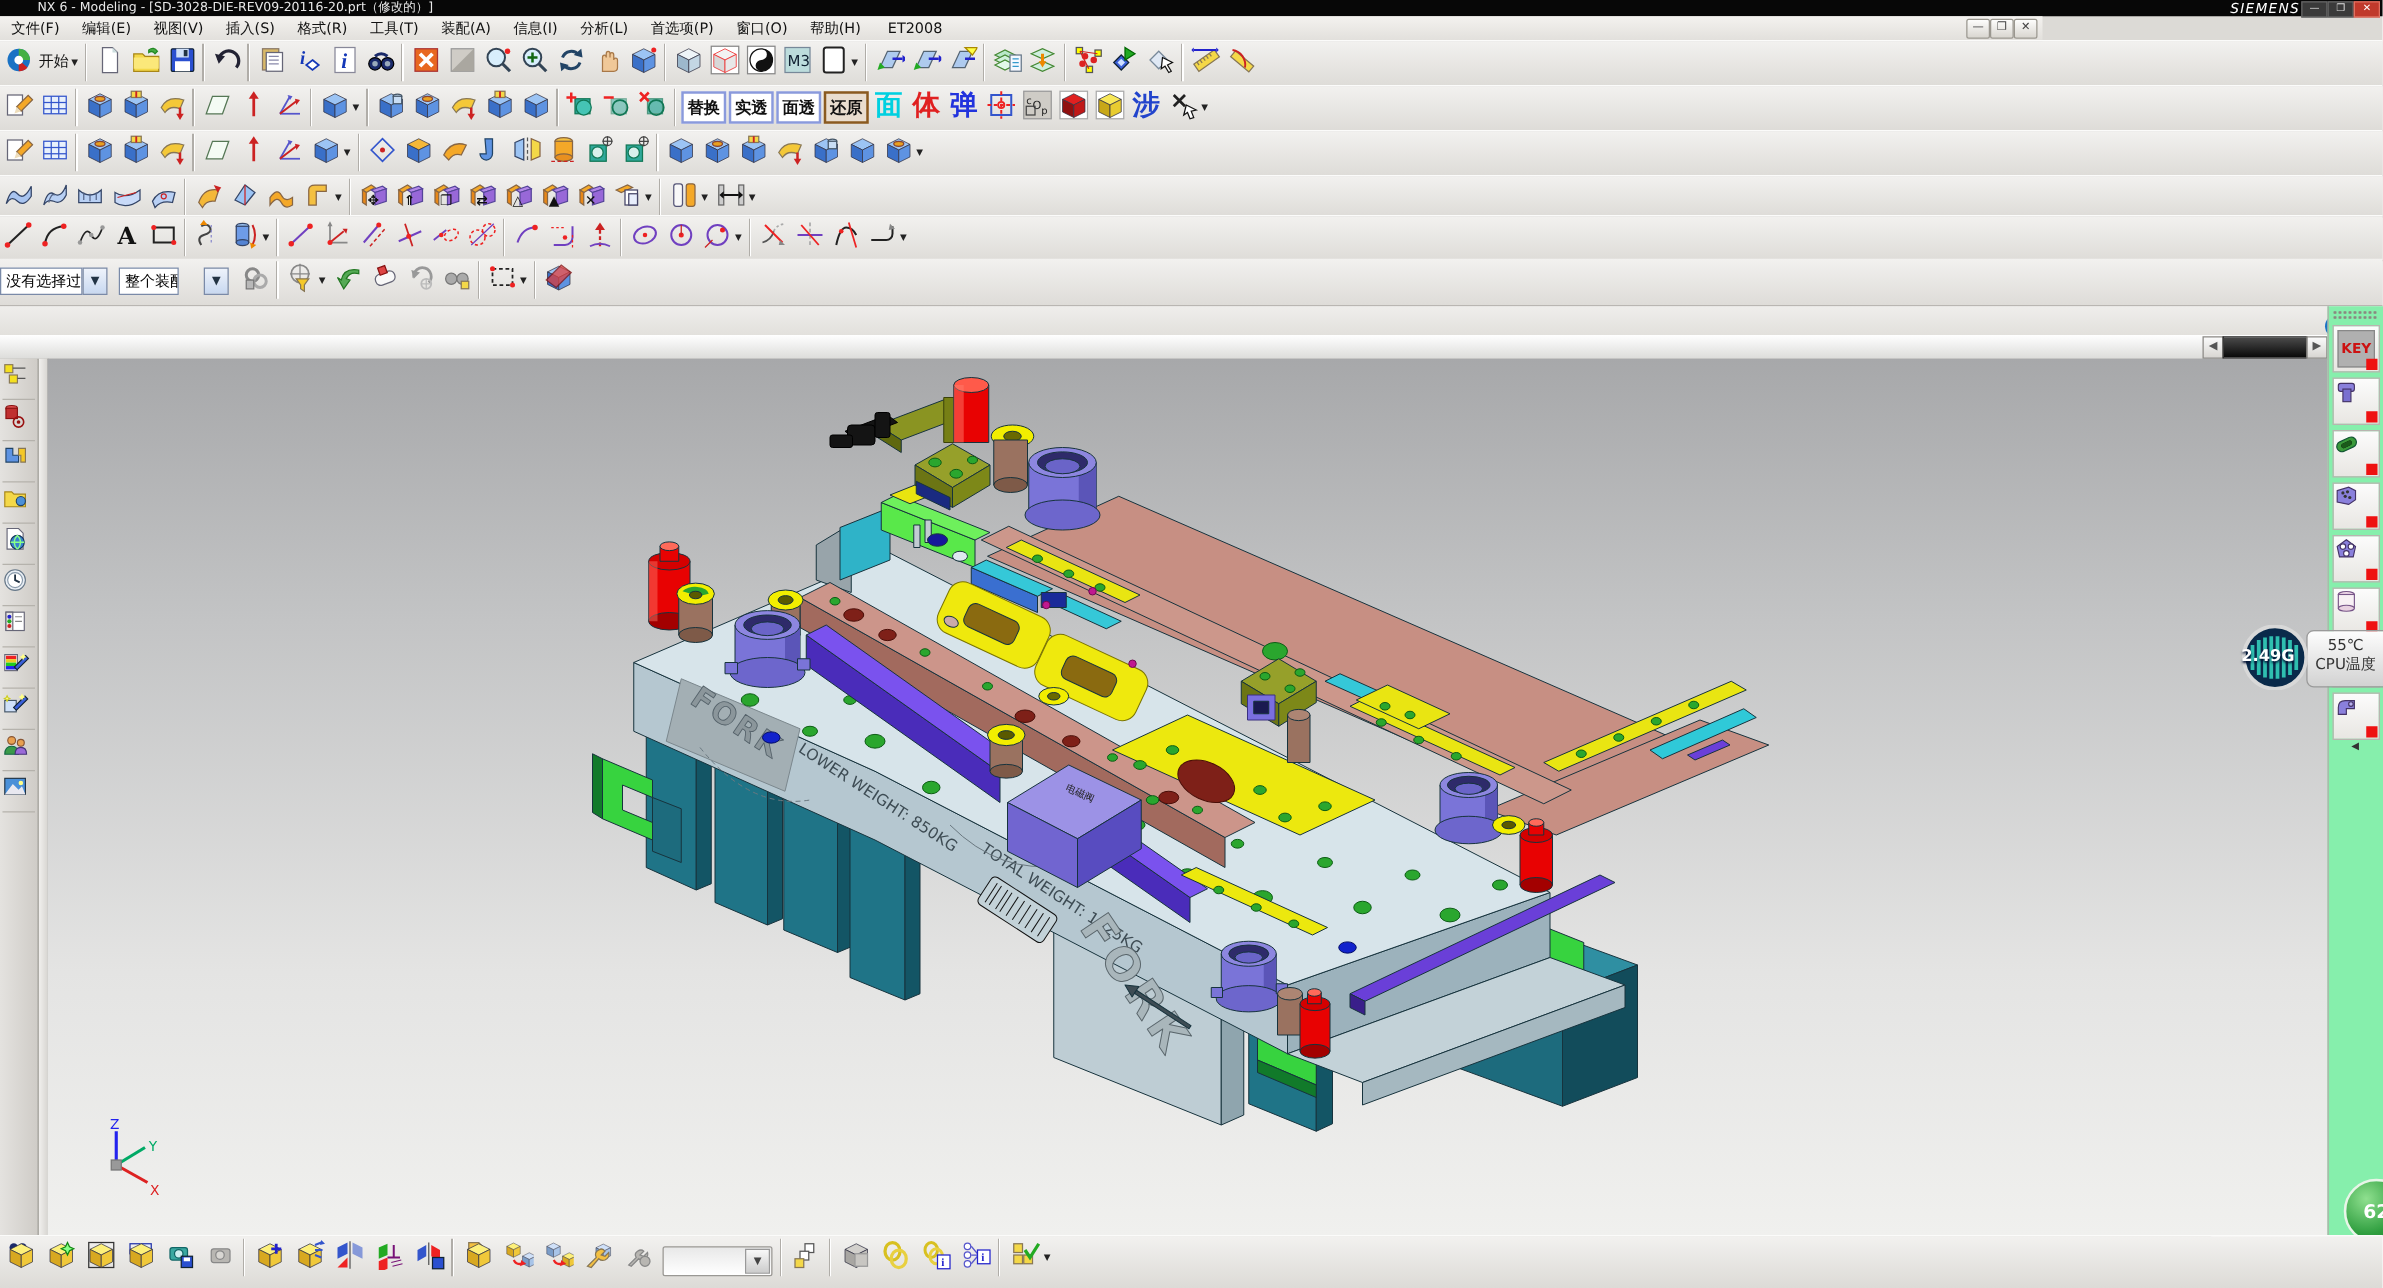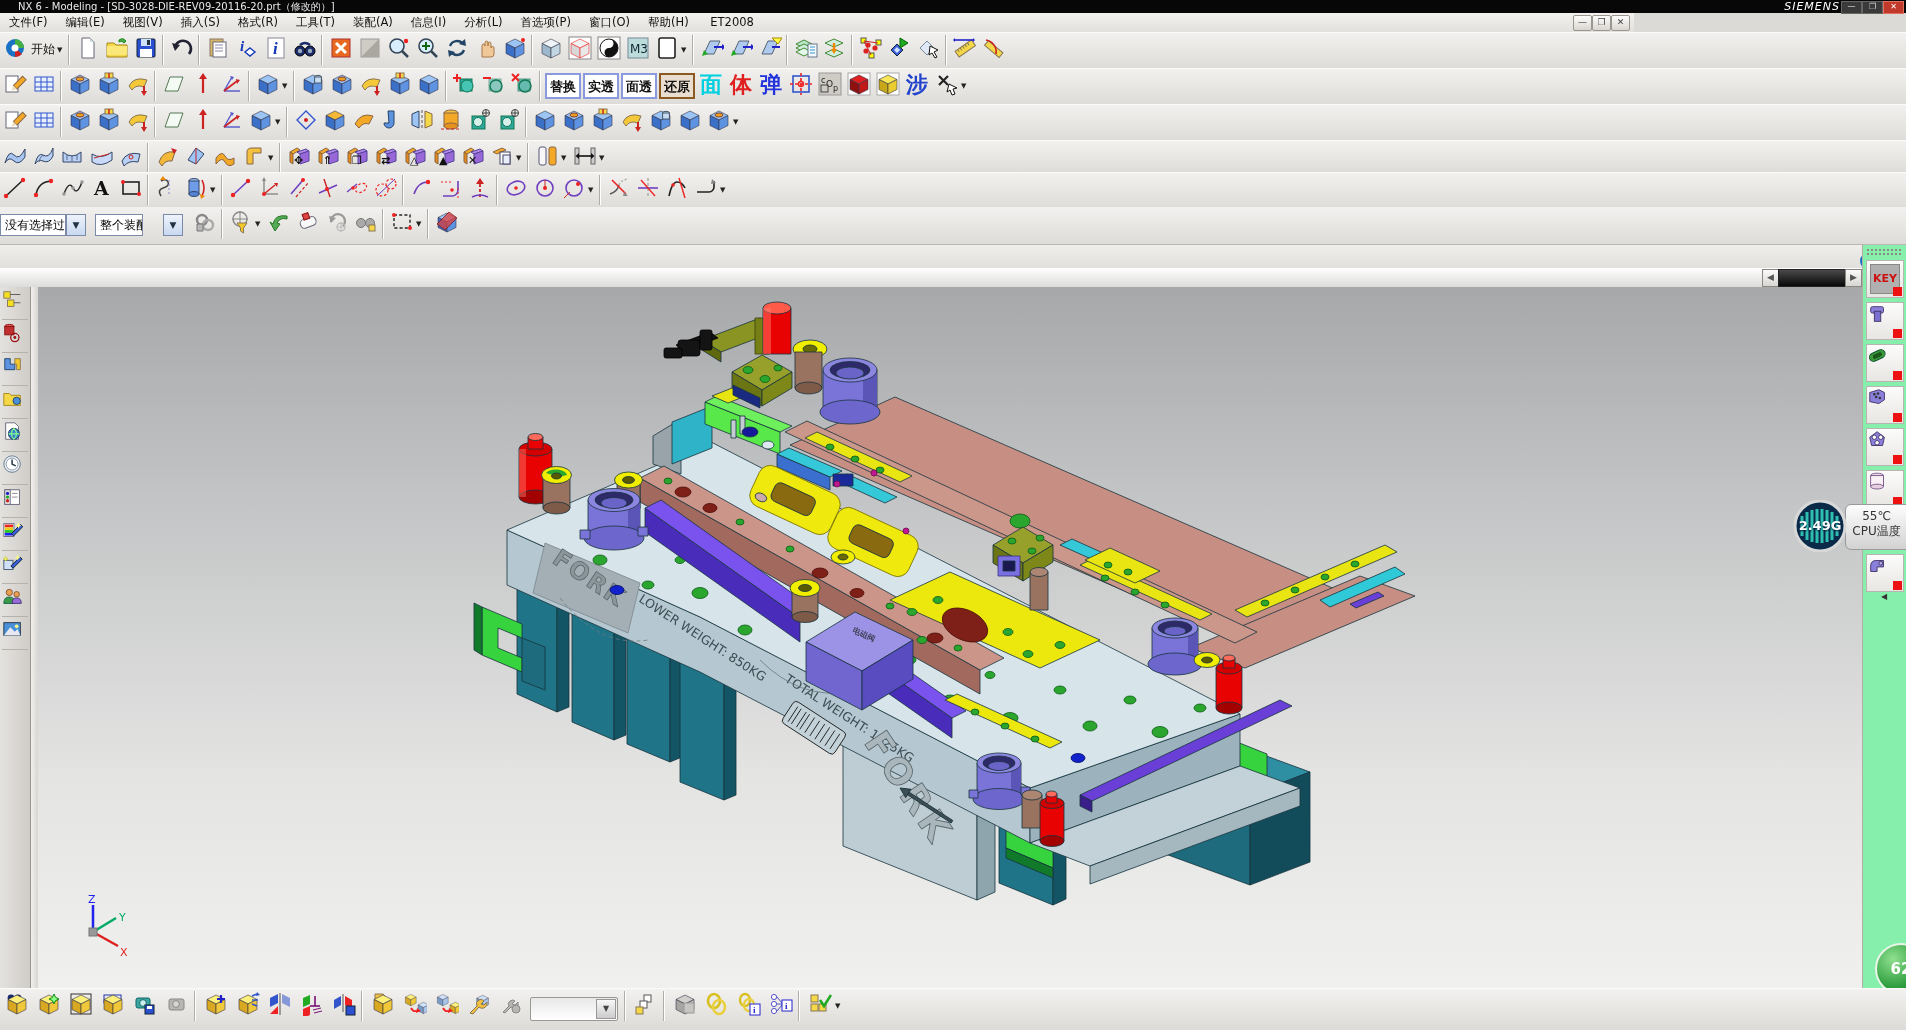--- a/index.html
+++ b/index.html
@@ -1,20 +1,20 @@
 <!DOCTYPE html>
 <html><head>
 <meta charset="utf-8">
 <style>
 html,body{margin:0;padding:0;width:1906px;height:1030px;overflow:hidden;font-family:"DejaVu Sans",sans-serif;}
 #app{position:absolute;inset:0;background:#dcdad6;}
 .abs{position:absolute;}
 
 #titlebar{left:0;top:0;width:1906px;height:13px;background:#070707;color:#e8e8e8;font-size:10px;line-height:13px;}
-#titletext{position:absolute;left:18px;top:0;}
+#titletext{position:absolute;left:30px;top:0;}
 #brand{position:absolute;right:66px;top:0;color:#fff;font-weight:normal;font-style:italic;letter-spacing:1px;font-size:11px;}
 .winbtn{position:absolute;top:1px;width:19px;height:11px;border:1px solid #666;background:#3a3a3a;color:#ddd;font-size:8px;line-height:10px;text-align:center;}
 #wb-close{background:#c0392b;border-color:#e07060;color:#fff;}
 
 #menubar{left:0;top:13px;width:1634px;height:19px;background:linear-gradient(#f4f2ef,#e2e0dc);border-bottom:1px solid #b9b6b2;font-size:11.5px;color:#111;}
 #menubar .mi{display:inline-block;padding:2px 9px;}
 .cwbtn{position:absolute;top:2px;width:17px;height:14px;border:1px solid #9a978f;background:linear-gradient(#fdfdfc,#d9d6d0);color:#444;font-size:9px;line-height:13px;text-align:center;border-radius:2px;}
 
 .trow{left:0;width:1906px;background:linear-gradient(#f2f1ef,#dedcd8);border-bottom:1px solid #b9b6b2;border-top:1px solid #fbfbfa;}
 .ticon{display:inline-block;vertical-align:top;width:28px;height:28px;margin:2px 0 0 1px;text-align:center;}
@@ -42,21 +42,21 @@
 #vsep{left:30px;top:287px;width:8px;height:701px;background:linear-gradient(90deg,#f5f4f2,#d8d6d2);border-right:1px solid #aaa7a2;}
 
 #rightpal{left:1862px;top:245px;width:44px;height:743px;background:#86efac;border-left:1px solid #b0ada8;}
 .ptile{position:relative;width:36px;height:36px;margin:4px 0 0 3px;background:linear-gradient(#fcfcfc,#e8e6e2);border:1px solid #b8b5b0;}
 .ptile .corner{position:absolute;right:1px;bottom:1px;width:9px;height:9px;background:#ee1111;}
 #palhandle{width:36px;height:8px;margin:3px 0 0 3px;background-image:radial-gradient(circle at 2px 2px,#8a8880 1px,transparent 1.3px);background-size:4px 4px;}
 
 #cpuwidget{left:1771px;top:500px;width:135px;height:52px;}
 #cputip{position:absolute;left:74px;top:4px;width:61px;height:44px;background:linear-gradient(#fdfdfd,#d2d2d2);border:1px solid #9a9a9a;border-radius:6px 0 0 6px;text-align:center;font-size:12px;color:#333;}
 #cpugauge{position:absolute;left:22px;top:0px;width:54px;height:52px;}
-#gaugetext{position:absolute;left:22px;top:18px;width:54px;text-align:center;color:#fff;font-size:13px;font-weight:bold;text-shadow:0 1px 2px #013;}
+#gaugetext{position:absolute;left:22px;top:18px;width:54px;text-align:left;color:#fff;font-size:13px;font-weight:bold;text-shadow:0 1px 2px #013;}
 
 #badge{left:1875px;top:943px;width:48px;height:48px;border-radius:50%;background:radial-gradient(circle at 16px 14px,#8fe08f,#2f9e3f 60%,#1c7a2c);border:2px solid #e8f5e8;color:#fff;font-weight:bold;font-size:15px;text-align:center;line-height:48px;}
 
 #watermark{left:1768px;top:988px;width:138px;height:42px;background:#fff;border:1px solid #ddd;}
 #wmtitle{position:absolute;left:44px;top:2px;font-size:22px;font-weight:bold;color:#a05454;letter-spacing:1px;font-family:"DejaVu Serif",serif;}
 #wmurl{position:absolute;left:46px;top:28px;font-size:9px;color:#b03030;letter-spacing:0.5px;}
 
 #bottombar{left:0;top:988px;width:1906px;height:42px;background:linear-gradient(#f2f1ef,#dcdad6);border-top:1px solid #fbfbfa;}
 .bicon{display:inline-block;vertical-align:top;width:30px;height:34px;margin:3px 0 0 2px;text-align:center;}
 .bcombo{display:inline-block;vertical-align:top;width:86px;height:22px;margin:8px 4px 0 4px;background:linear-gradient(#e8e8e8,#fff);border:1px solid #9a9894;border-radius:2px;position:relative;}

